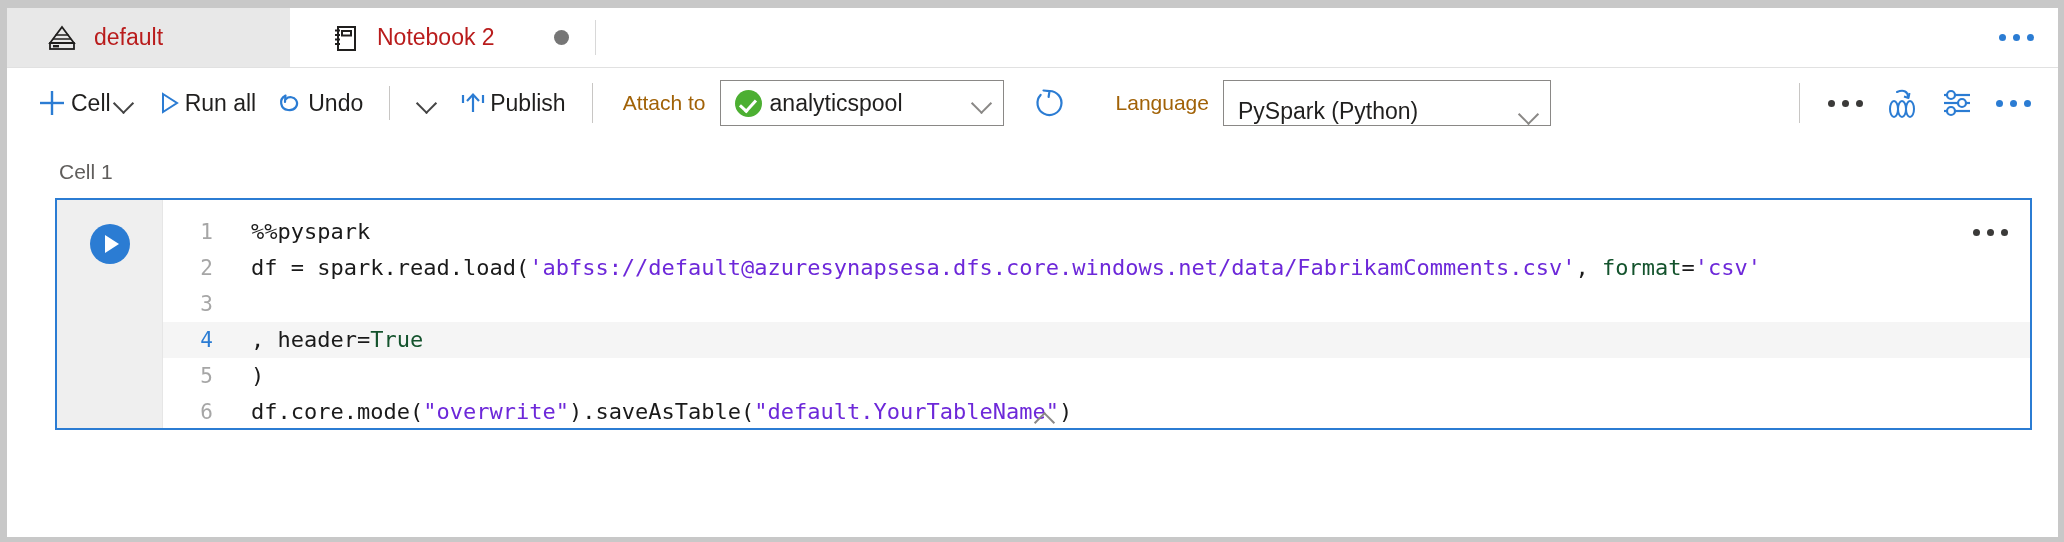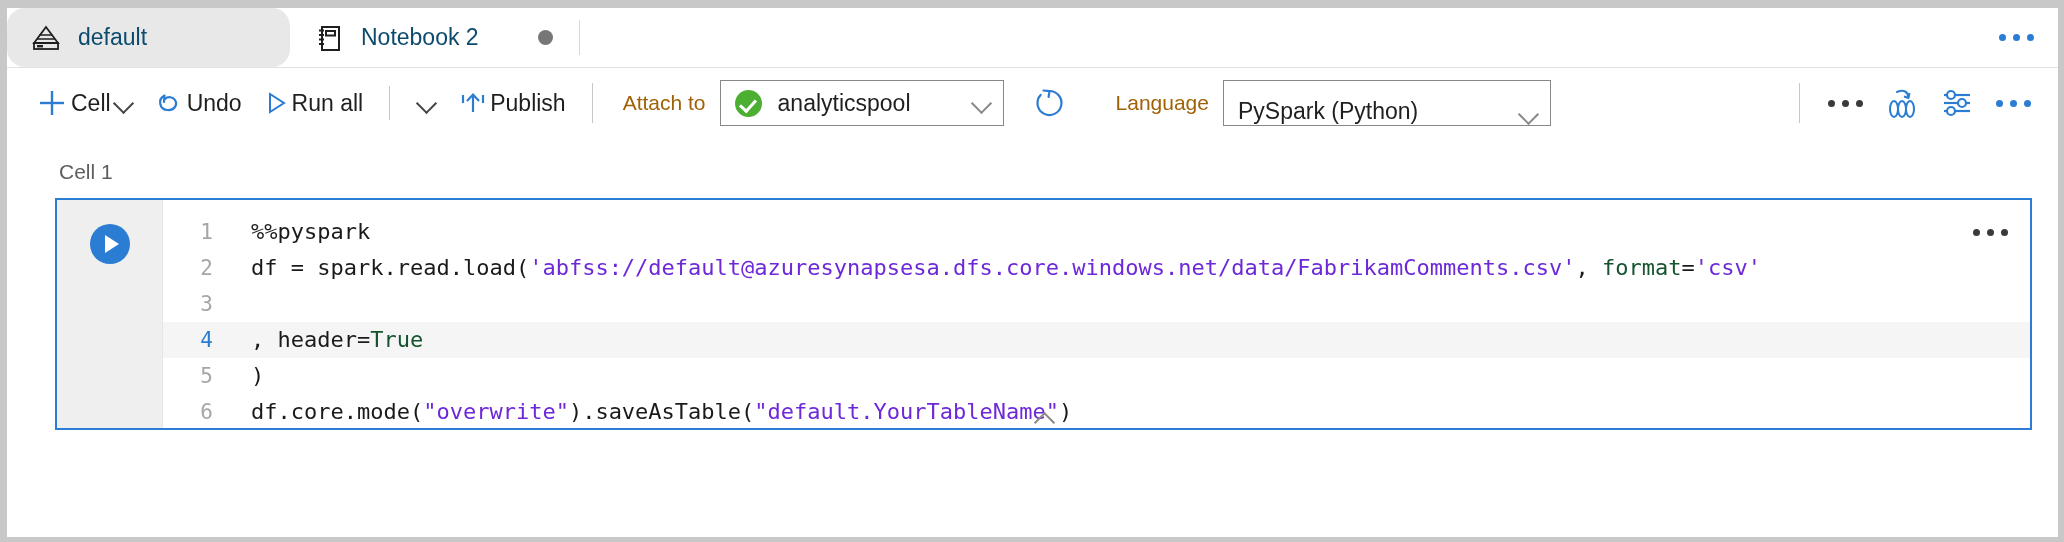--- a/index.html
+++ b/index.html
@@ -36,29 +36,28 @@
     min-height: 59px;
     display: flex;
     align-items: stretch;
     background: #ffffff;
     position: relative;
   }
   .tab {
     display: flex;
     align-items: center;
     gap: 17px;
-    padding: 0 26px 0 24px;
+    padding: 0 26px 0 40px;
     height: 100%;
     box-sizing: border-box;
     font-size: 23px;
-    color: #0c4a6e;
+    color: #b91c1c;
     cursor: pointer;
     user-select: none;
     position: relative;
-    border-radius: 18px;
   }
   .tab.inactive {
     background: #e8e8e8;
     min-width: 283px;
   }
   .tab.active {
     background: #ffffff;
     min-width: 270px;
   }
   .tab-sep {
@@ -161,21 +160,21 @@
     box-sizing: border-box;
     font-size: 23px;
     color: #201f1e;
     cursor: pointer;
     gap: 14px;
     justify-content: space-between;
   }
   .combo .inner {
     display: flex;
     align-items: center;
-    gap: 16px;
+    gap: 8px;
     white-space: nowrap;
   }
   .combo.attach { width: 284px; }
   .combo.lang { width: 328px; align-items: flex-end; }
   .check-icon {
     width: 27px; height: 27px;
     border-radius: 50%;
     background: #4caf32;
     position: relative;
     flex: none;
@@ -374,35 +373,35 @@
           <line x1="17" y1="5" x2="17" y2="29" stroke="#2b7cd3" stroke-width="2.4"></line>
           <line x1="5" y1="17" x2="29" y2="17" stroke="#2b7cd3" stroke-width="2.4"></line>
         </svg>
       </span>
       <span class="lbl">Cell</span>
       <span class="caret"></span>
     </div>
 
     <div class="cmd">
       <span>
+        <svg width="28" height="28" viewBox="0 0 28 28">
+          <path d="M8 5 L22 14 L8 23 Z" fill="none" stroke="#2b7cd3" stroke-width="2"></path>
+        </svg>
+      </span>
+      <span class="lbl">Run all</span>
+    </div>
+
+    <div class="cmd">
+      <span>
         <svg width="30" height="30" viewBox="0 0 30 30">
           <path d="M9 8 C3 11 4 21 12 22 C19 23 23 17 20 12 C18 9 13 8 10 11" fill="none" stroke="#2b7cd3" stroke-width="2.2" stroke-linecap="round"></path>
           <path d="M9.5 7.5 L9 14" fill="none" stroke="#2b7cd3" stroke-width="2.2" stroke-linecap="round"></path>
         </svg>
       </span>
       <span class="lbl">Undo</span>
-    </div>
-
-    <div class="cmd">
-      <span>
-        <svg width="28" height="28" viewBox="0 0 28 28">
-          <path d="M8 5 L22 14 L8 23 Z" fill="none" stroke="#2b7cd3" stroke-width="2"></path>
-        </svg>
-      </span>
-      <span class="lbl">Run all</span>
     </div>
 
     <div class="vsep"></div>
 
     <div class="cmd">
       <span class="caret"></span>
     </div>
 
     <div class="cmd">
       <span>

